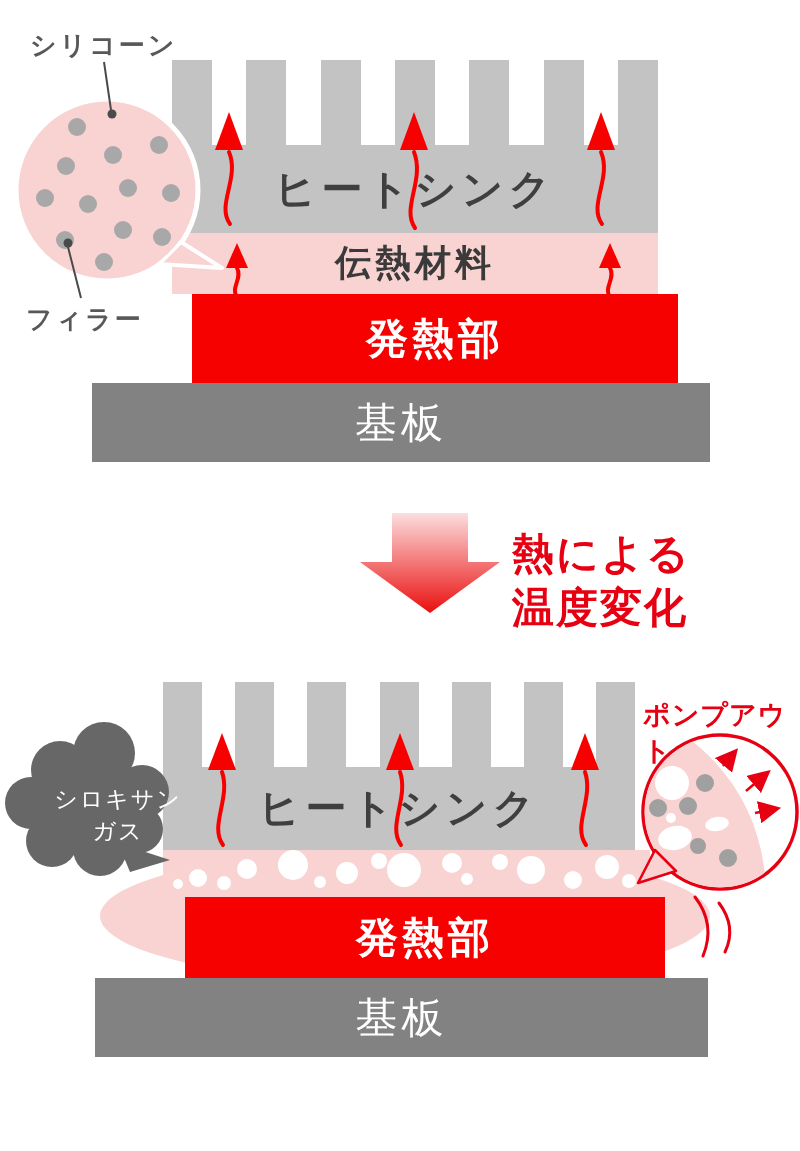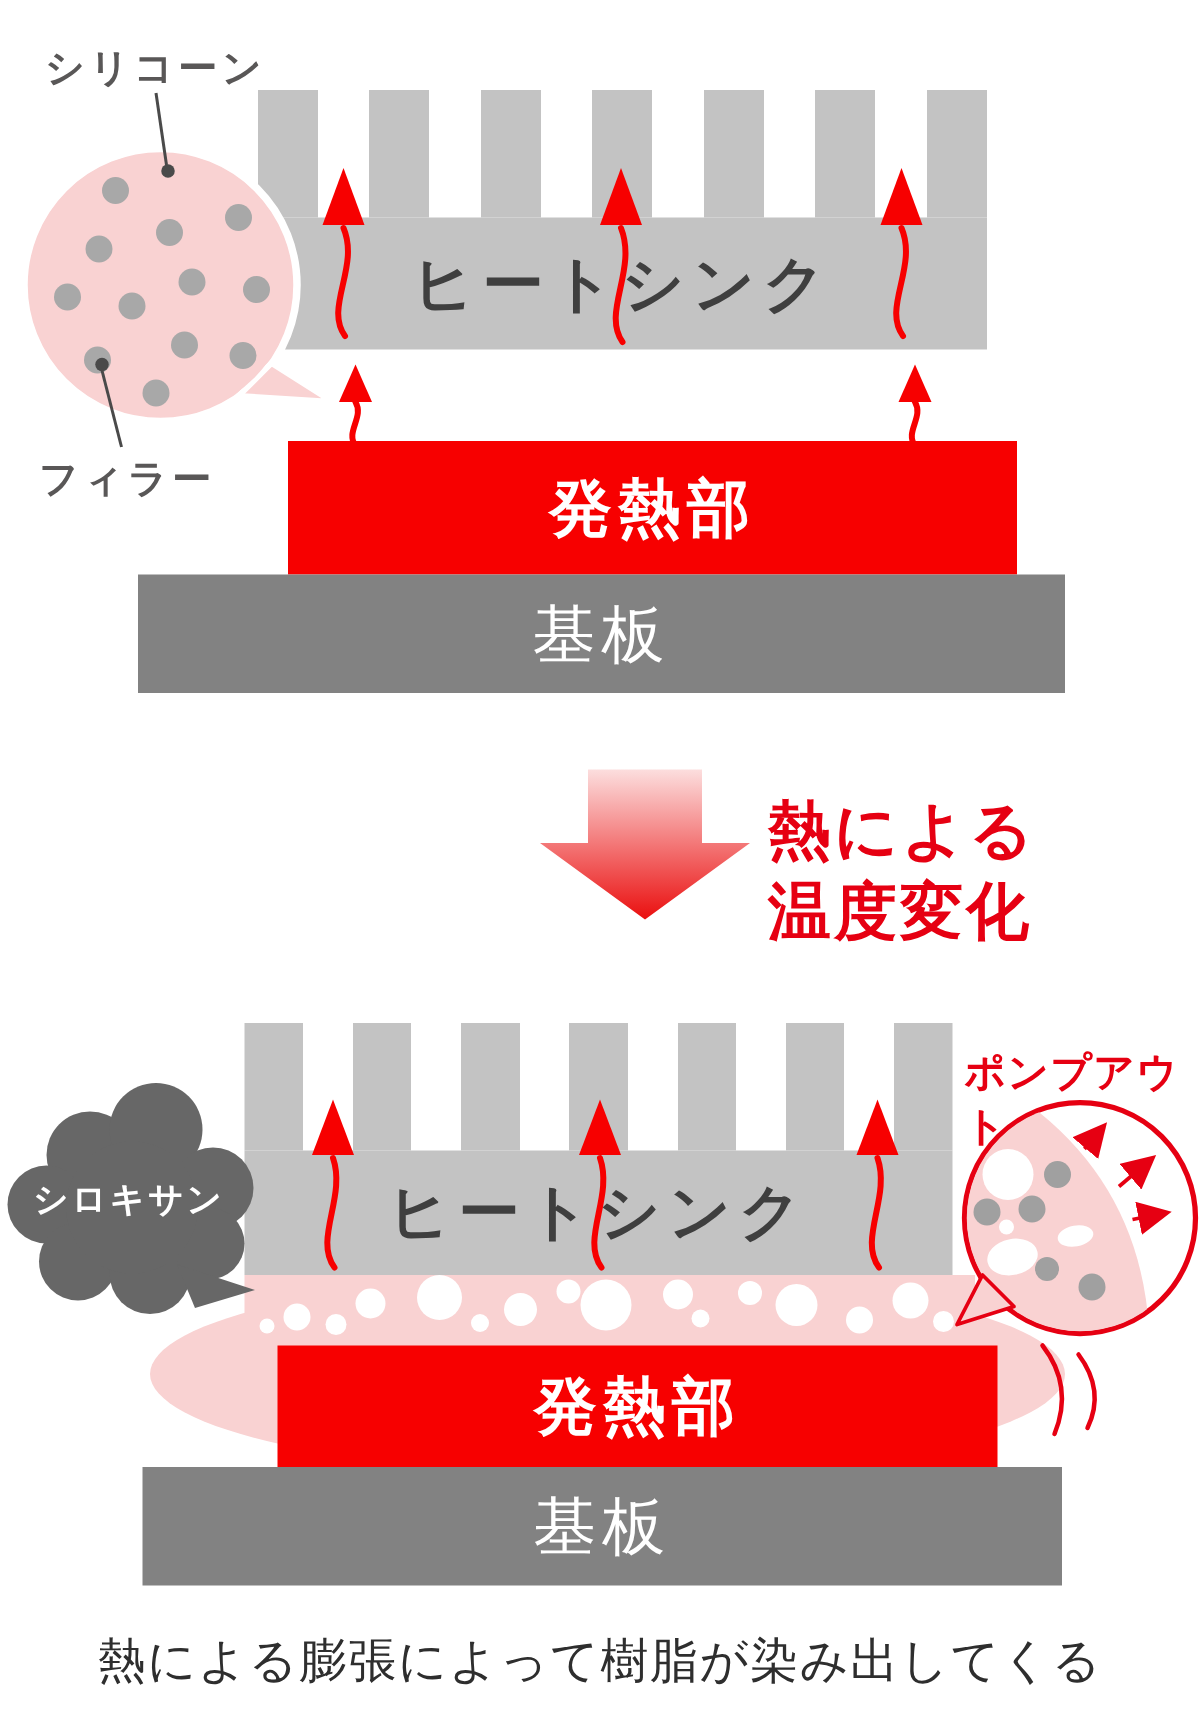--- a/index.html
+++ b/index.html
@@ -24,21 +24,21 @@
   .fins-b{background:repeating-linear-gradient(90deg,var(--hs-gray) 0px,var(--hs-gray) 39px,rgba(0,0,0,0) 39px,rgba(0,0,0,0) 72.17px);}
   .block{display:flex;align-items:center;justify-content:center;z-index:2;}
   .hs-base{background:var(--hs-gray);color:var(--txt-dark);font-size:41px;font-weight:600;letter-spacing:5px;}
   .tim{background:var(--pink);color:#3a3a3a;font-size:36px;font-weight:600;letter-spacing:4px;}
   .heater{background:var(--red);color:#ffffff;font-size:42px;font-weight:700;letter-spacing:4px;margin-left:20px;}
   .substrate{background:var(--sub-gray);color:#ffffff;font-size:42px;font-weight:400;letter-spacing:4px;}
   
   .callout-label{color:var(--label-gray);font-size:26px;font-weight:600;letter-spacing:3px;z-index:4;}
   .transition-text{color:var(--accent);font-size:42px;font-weight:700;letter-spacing:2px;line-height:54px;z-index:2;}
   .pumpout-label{color:var(--accent);font-size:27px;font-weight:700;letter-spacing:1px;z-index:4;}
-  .cloud-text{color:#ffffff;font-weight:700;text-align:center;z-index:4;}
+  .cloud-text{color:#ffffff;font-weight:400;text-align:center;z-index:4;margin-left:32px;}
   .caption{color:#2e2e2e;font-size:32px;text-align:center;z-index:2;letter-spacing:1px;}
   svg{position:absolute;left:0;top:0;pointer-events:none;}
   #svg-back{z-index:1;}
   #svg-front{z-index:3;}
 </style>
 </head>
 <body>
 
 <div id="stage">
 
@@ -62,20 +62,23 @@
         <circle cx="573" cy="880" r="9"></circle>
       <circle cx="607" cy="867" r="12"></circle>
         <circle cx="629" cy="881" r="7"></circle>
     </g>
   </svg>
 
   <div class="abs fins" style="left:172px;top:60px;width:486px;height:85px;"></div>
   <div class="abs block hs-base" style="left:172px;top:145px;width:486px;height:88px;">
     <span>ヒートシンク</span>
   </div>
+  <div class="abs block tim" style="left:172px;top:233px;width:486px;height:61px;">
+    <span>伝熱材料</span>
+  </div>
   <div class="abs block heater" style="left:172px;top:294px;width:486px;height:89px;">
     <span>発熱部</span>
   </div>
   <div class="abs block substrate" style="left:92px;top:383px;width:618px;height:79px;">
     <span>基板</span>
   </div>
 
   <div class="abs callout-label" style="left:30px;top:28px;">シリコーン</div>
   <div class="abs callout-label" style="left:26px;top:302px;">フィラー</div>
 
@@ -89,24 +92,24 @@
     <span>ヒートシンク</span>
   </div>
   <div class="abs block heater" style="left:165px;top:897px;width:480px;height:81px;">
     <span>発熱部</span>
   </div>
   <div class="abs block substrate" style="left:95px;top:978px;width:613px;height:79px;">
     <span>基板</span>
   </div>
 
   <div class="abs cloud-text" style="left:18px;top:784px;width:136px;font-size:23px;letter-spacing:2px;">シロキサン</div>
+  <div class="abs cloud-text" style="left:18px;top:816px;width:136px;font-size:23px;letter-spacing:2px;">ガス</div>
 
   <div class="abs pumpout-label" style="left:643px;top:697px;">ポンプアウト</div>
 
-  <div class="abs caption" style="left:0px;top:1086px;width:800px;">熱による膨張によって樹脂が染み出してくる</div>
 
   <svg id="svg-front" width="800" height="1151" viewBox="0 0 800 1151">
     <defs>
       <linearGradient id="downGrad" x1="0" y1="513" x2="0" y2="613" gradientUnits="userSpaceOnUse">
         <stop offset="0" stop-color="#fcdede"></stop>
         <stop offset="1" stop-color="#ea0f0f"></stop>
       </linearGradient>
       <clipPath id="pumpClip">
           <circle cx="720" cy="812" r="75.5"></circle>
         </clipPath>

